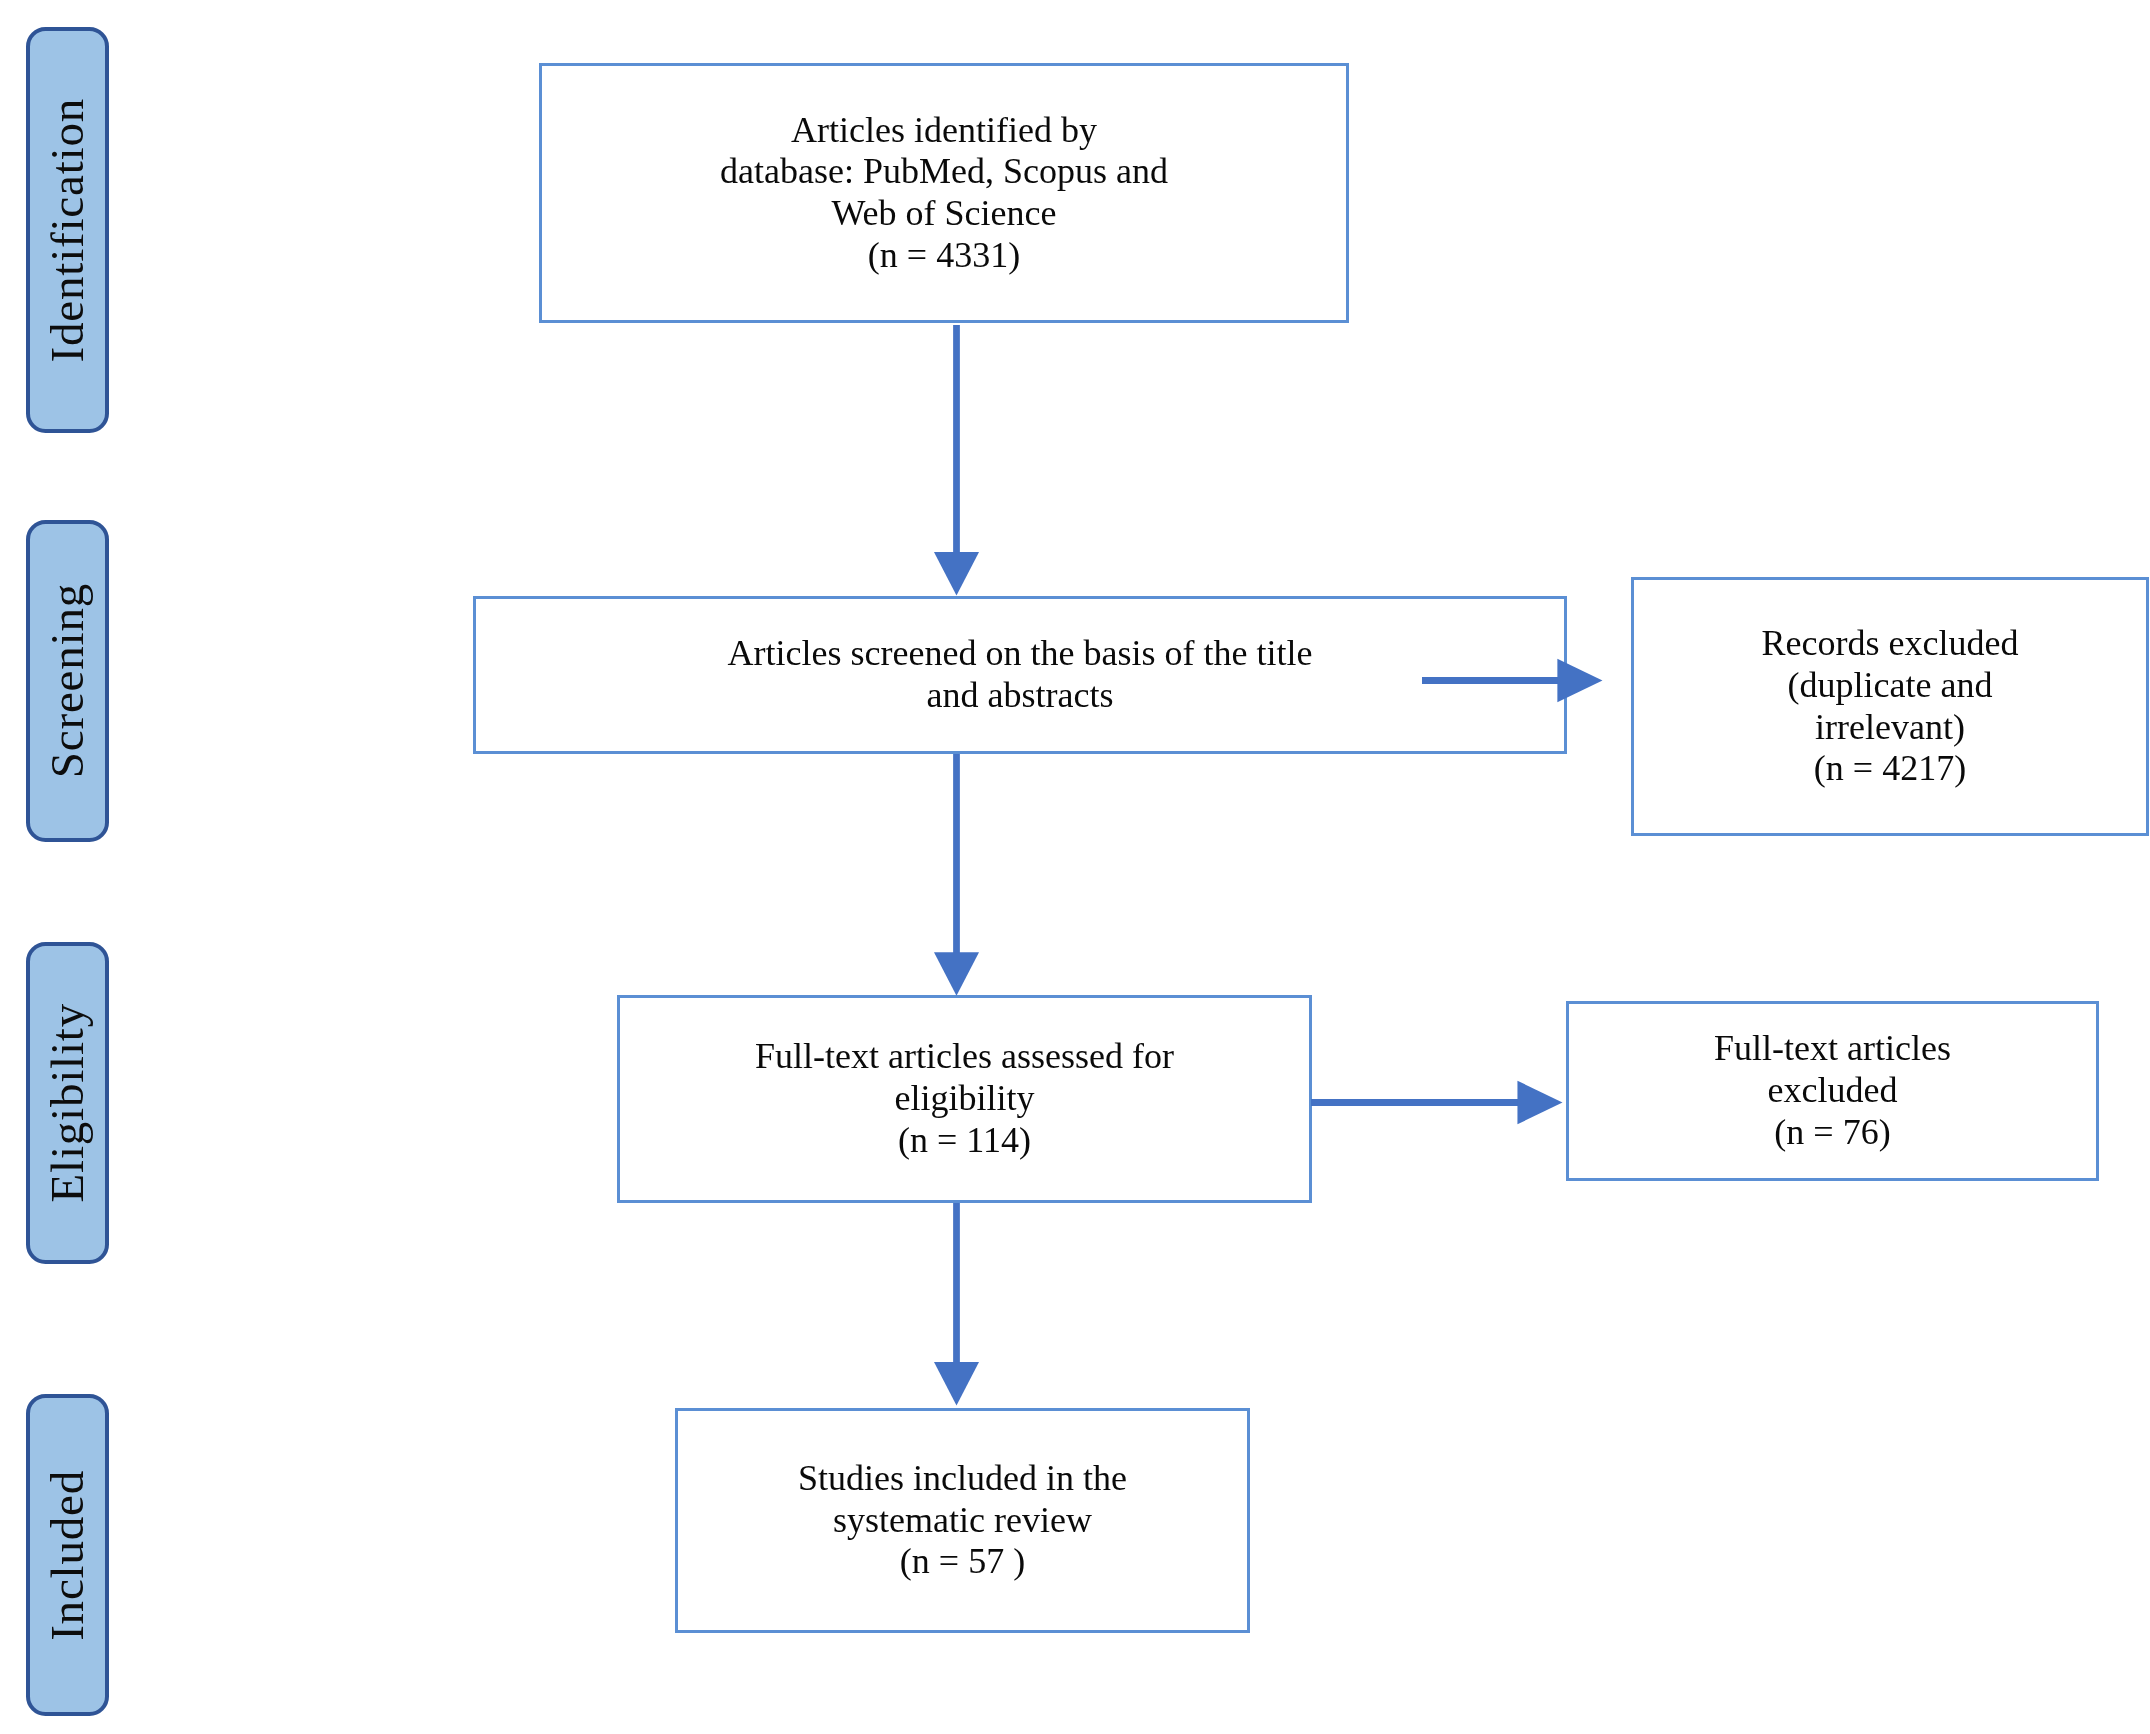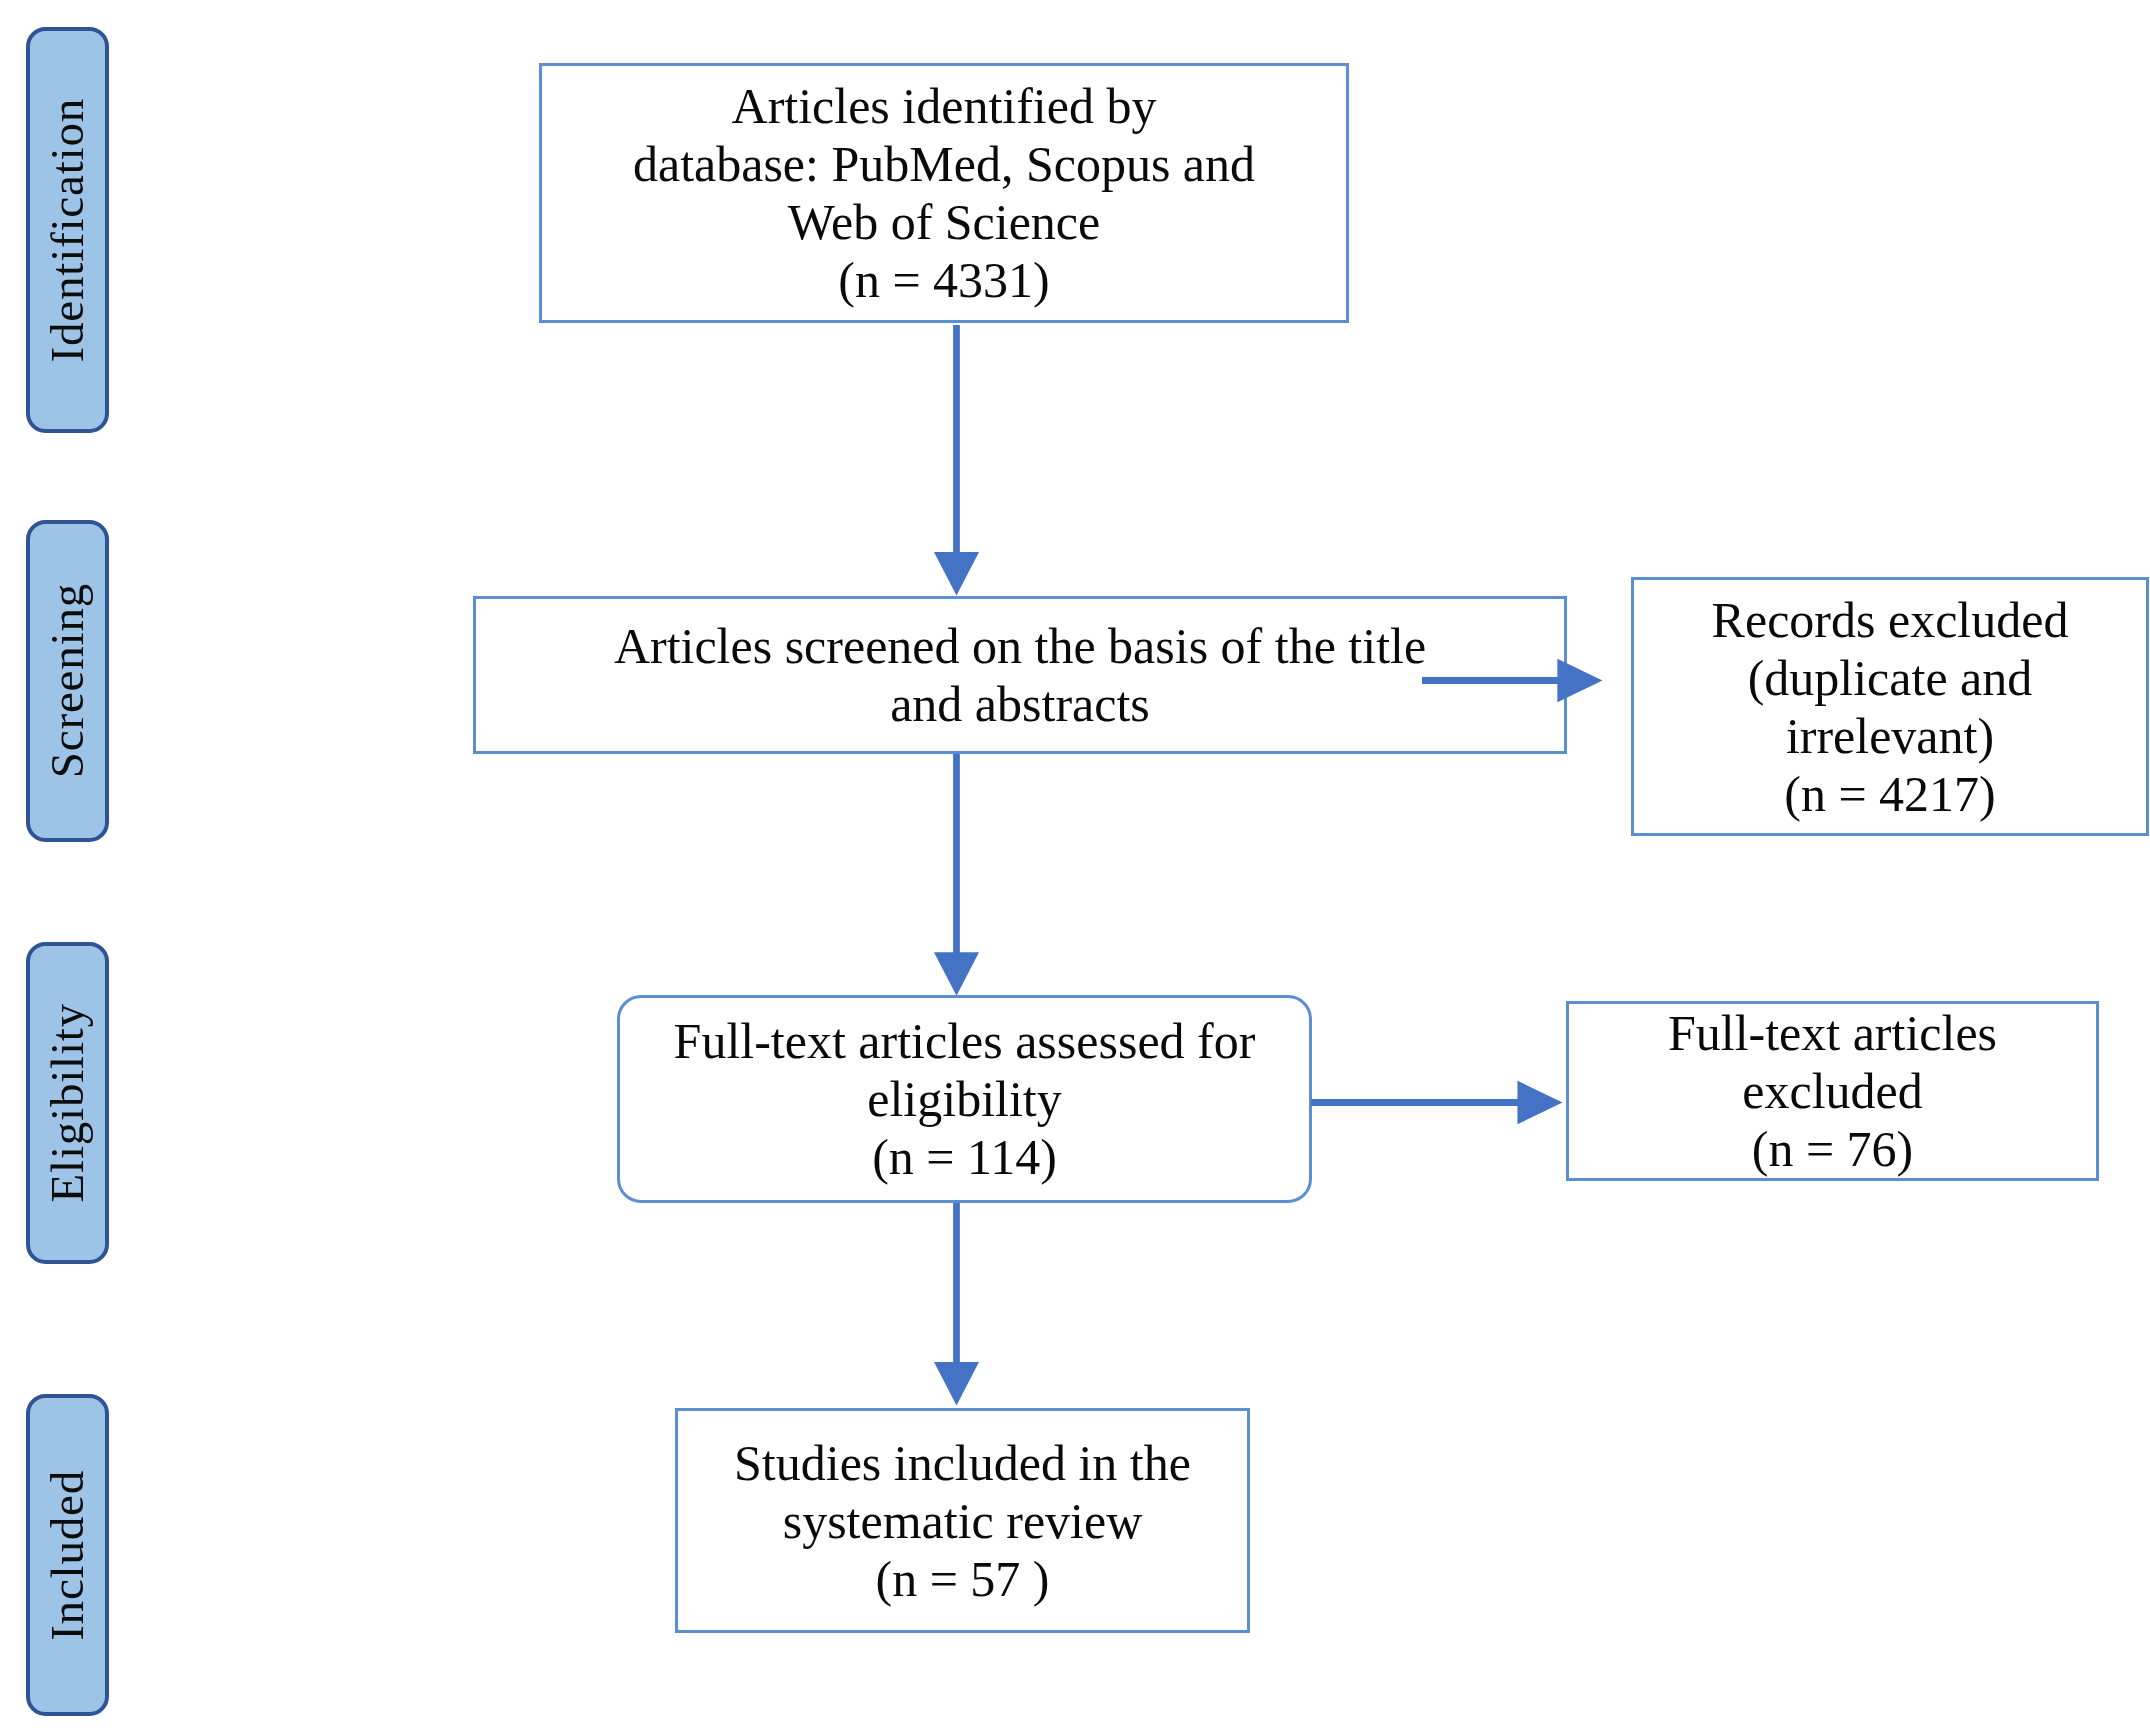--- a/index.html
+++ b/index.html
@@ -31,21 +31,21 @@
   .pbox{
     position:absolute;
     background:#ffffff;
     border:3px solid #5B8FD4;
     box-sizing:border-box;
     display:flex;align-items:center;justify-content:center;
     text-align:center;
     padding:6px 10.5px;
   }
   .pbox .ptext{
-    font-size:50px;
+    font-size:36px;
     line-height:1.16;
     color:#0a0a0a;
     white-space:pre-line;
     font-family:"Liberation Serif","DejaVu Serif",serif;
   }
 
   
   .arrow{position:absolute;}
   .arrow svg{display:block;overflow:visible;}
 </style>
@@ -82,21 +82,21 @@
 and abstracts</span>
   </div>
 
   <div class="pbox" style="left:1611px;top:577px;width:518px;height:259px;margin-left:20px;">
     <span class="ptext">Records excluded
 (duplicate and
 irrelevant)
 (n = 4217)</span>
   </div>
 
-  <div class="pbox" style="left:617px;top:995px;width:695px;height:208px;border-radius:24px;">
+  <div class="pbox" style="left:617px;top:995px;width:695px;height:208px;">
     <span class="ptext">Full-text articles assessed for
 eligibility
 (n = 114)</span>
   </div>
 
   <div class="pbox" style="left:1566px;top:1001px;width:533px;height:180px;">
     <span class="ptext">Full-text articles
 excluded
 (n = 76)</span>
   </div>

